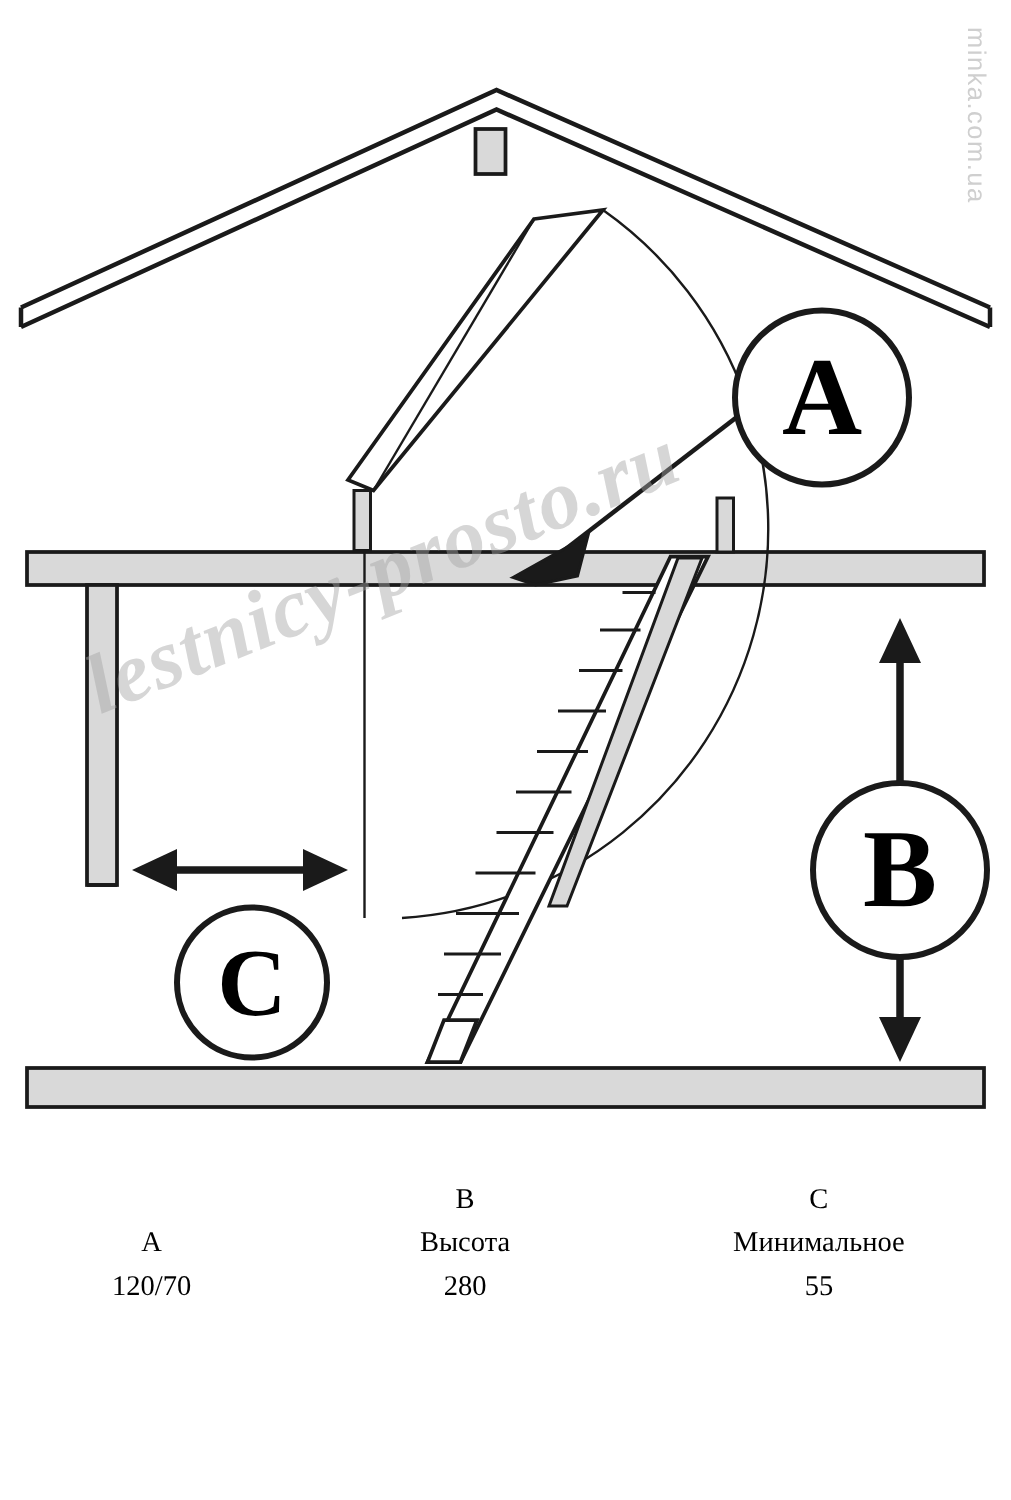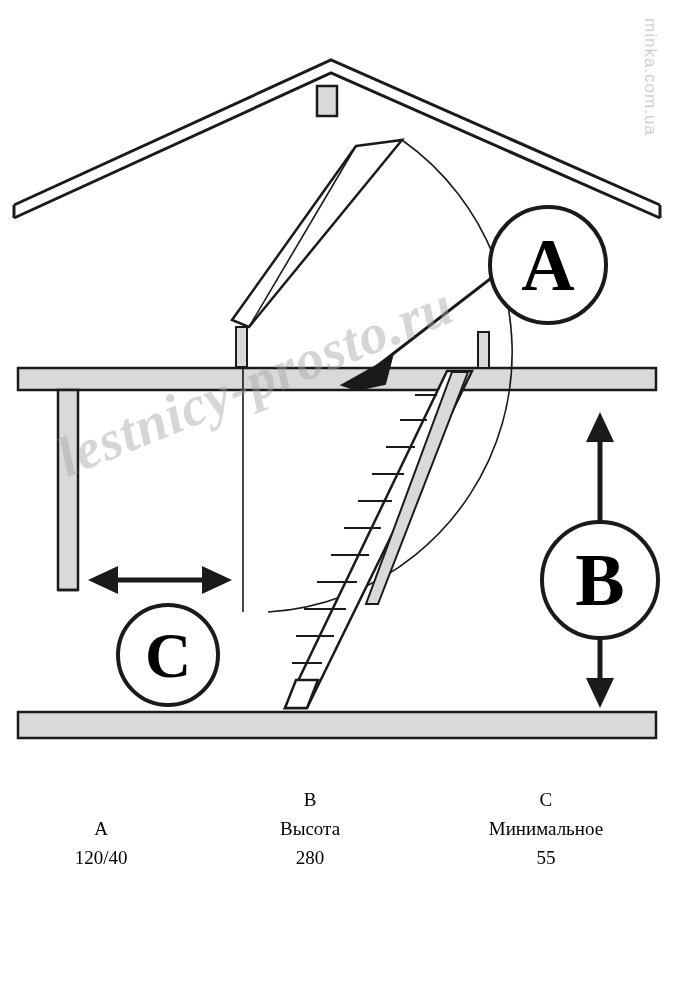--- a/index.html
+++ b/index.html
@@ -181,21 +181,21 @@
           <td class="col-a"></td>
           <td class="col-b">B</td>
           <td class="col-c">C</td>
         </tr>
         <tr>
           <td class="col-a">A</td>
           <td class="col-b">Высота</td>
           <td class="col-c">Минимальное</td>
         </tr>
         <tr>
-          <td class="col-a">120/40</td>
+          <td class="col-a">120/70</td>
           <td class="col-b">280</td>
           <td class="col-c">55</td>
         </tr>
       </tbody>
     </table>
   </div>
 
 </div>
 
 </body></html>

